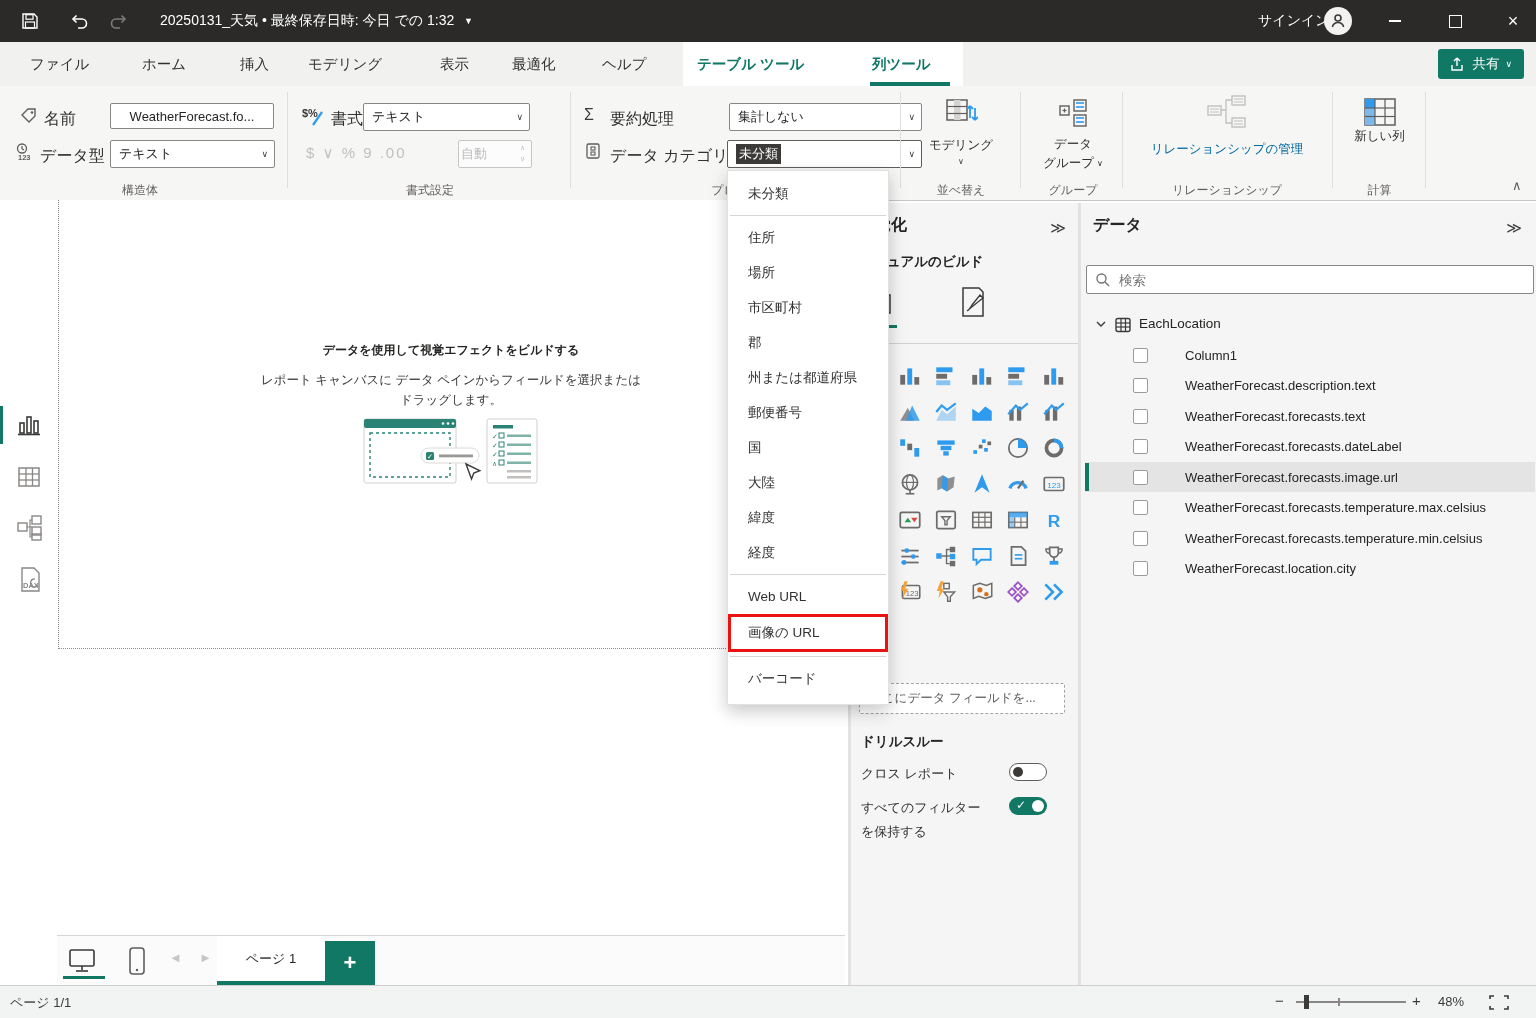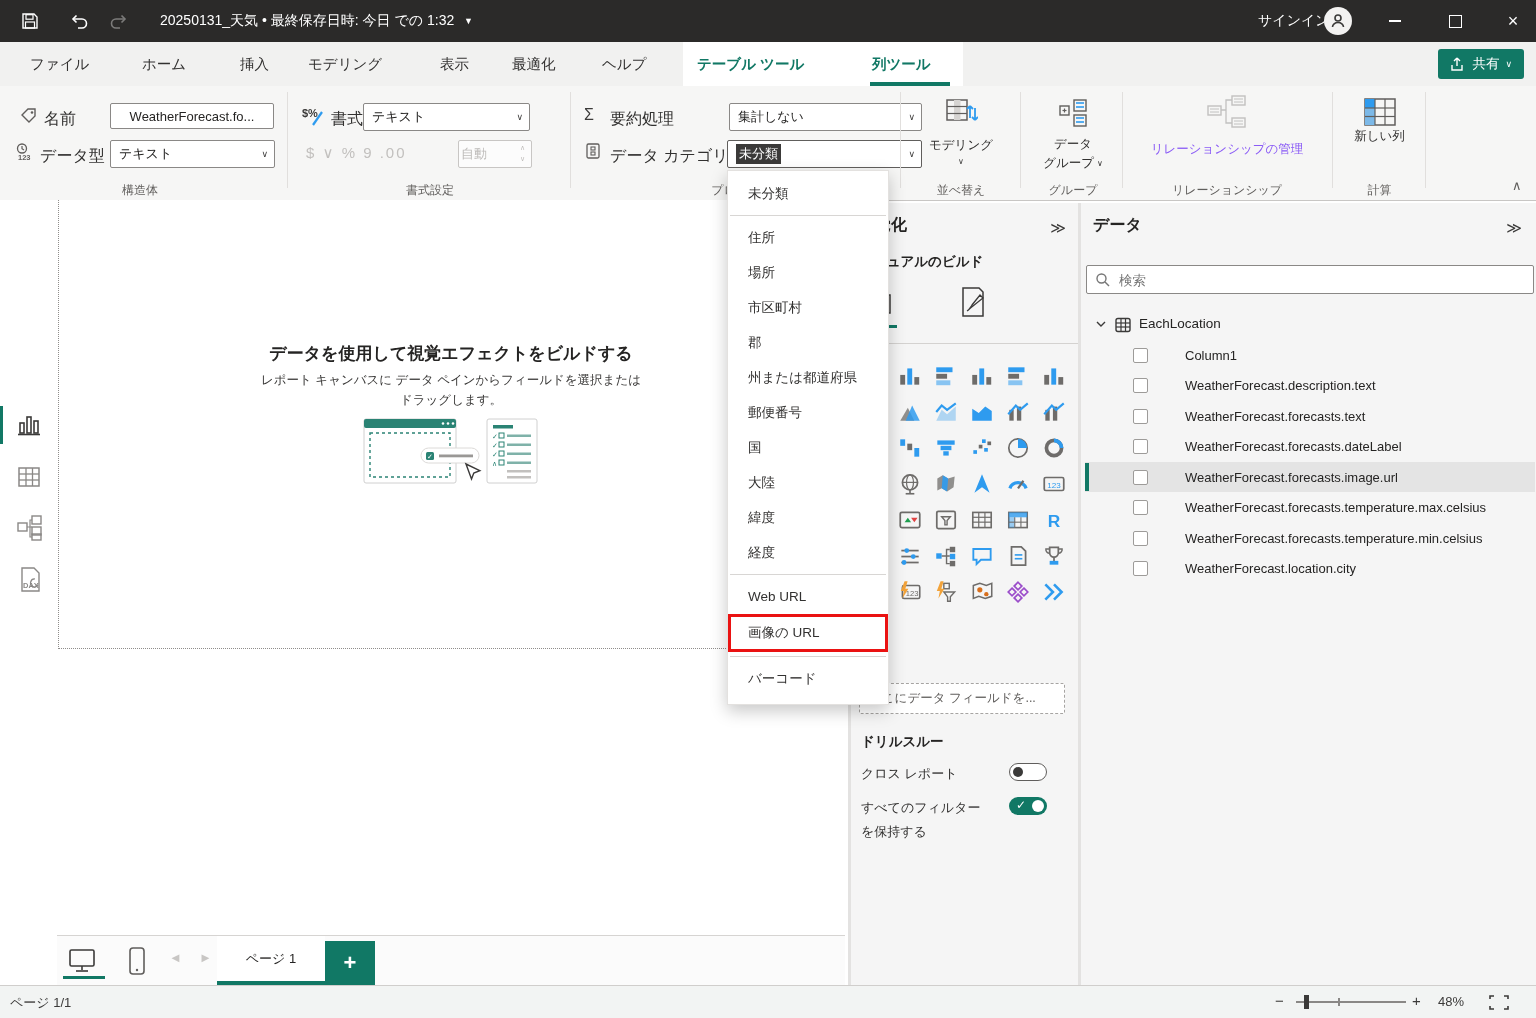--- a/index.html
+++ b/index.html
@@ -30,32 +30,32 @@
         display:flex;align-items:center;padding:0 22px 0 8px;font-size:13px;color:#252423;white-space:nowrap;overflow:hidden;}
   .rsel .chev{position:absolute;right:6px;top:8px;}
   .rinput{position:absolute;height:24px;background:#fff;border:1px solid #8a8886;border-radius:2px;
           font-size:13px;color:#252423;padding:0 6px;font-family:inherit;}
   .gsep{position:absolute;top:6px;height:96px;width:1px;background:#e1dfdd;}
   .glabel{position:absolute;top:96px;font-size:12px;color:#605e5c;text-align:center;white-space:nowrap;}
   .bigbtn{position:absolute;display:flex;flex-direction:column;align-items:center;font-size:12.5px;color:#323130;}
   .grayglyphs{position:absolute;color:#c2c0be;font-size:15px;letter-spacing:2px;white-space:nowrap;}
   .spinner{position:absolute;width:70px;height:26px;border:1px solid #c8c6c4;background:#fcfcfc;border-radius:2px;
            color:#bebcba;font-size:13px;display:flex;align-items:center;padding-left:2px;}
-  .disabledtxt{color:#8b5cf6;text-align:right;}
+  .disabledtxt{color:#0369a1;text-align:right;}
 
   
   .leftrail{position:absolute;left:0;top:200px;width:57px;height:785px;background:#fff;}
   .railsel{position:absolute;left:0;top:206px;width:3px;height:38px;background:#117865;}
   .railicon{position:absolute;left:16px;}
 
   
   .canvas{position:absolute;left:57px;top:200px;width:788px;height:735px;background:#fff;}
   .page{position:absolute;left:1px;top:0;width:784px;height:448px;background:#fff;
         border-left:1px dotted #8f8d8b;border-right:1px dotted #8f8d8b;border-bottom:1px dotted #8f8d8b;}
-  .emptytitle{position:absolute;left:0;top:142px;width:100%;text-align:center;font-size:17px;font-weight:bold;color:#252423;}
+  .emptytitle{position:absolute;left:0;top:142px;width:100%;text-align:center;font-size:12px;font-weight:bold;color:#252423;}
   .emptyline{position:absolute;left:0;width:100%;text-align:center;font-size:12.5px;color:#3b3a39;}
   .illus{position:absolute;left:50%;margin-left:-88px;top:218px;}
 
   
   .vizpane{position:absolute;left:848px;top:203px;width:227px;height:782px;background:#f5f5f5;border-left:3px solid #e3e2e1;box-sizing:content-box;}
   .vizpane .ptitle{position:absolute;left:8px;top:12px;font-size:16px;font-weight:bold;color:#252423;}
   .pcollapse{position:absolute;font-size:15px;color:#3b3a39;letter-spacing:-2px;}
   .buildlabel{position:absolute;left:8px;top:50px;font-size:13.5px;font-weight:bold;color:#252423;}
   .vsep{position:absolute;left:0;top:140px;width:100%;height:1px;background:#d4d2d0;}
   .vicon{position:absolute;width:26px;height:26px;}

